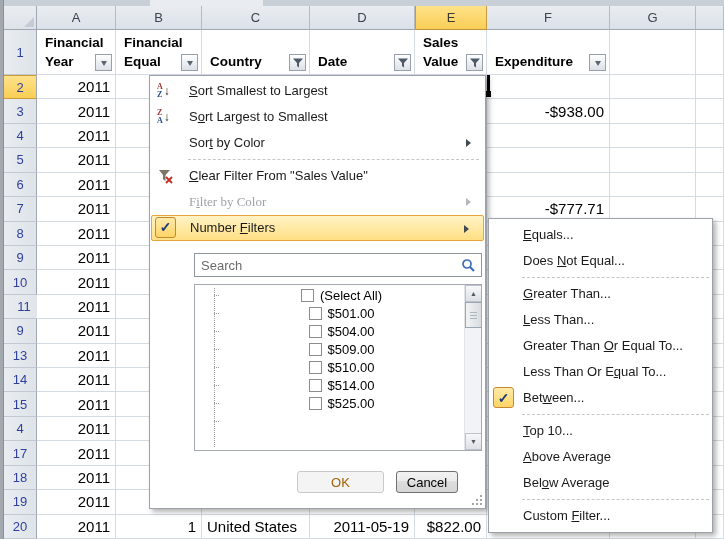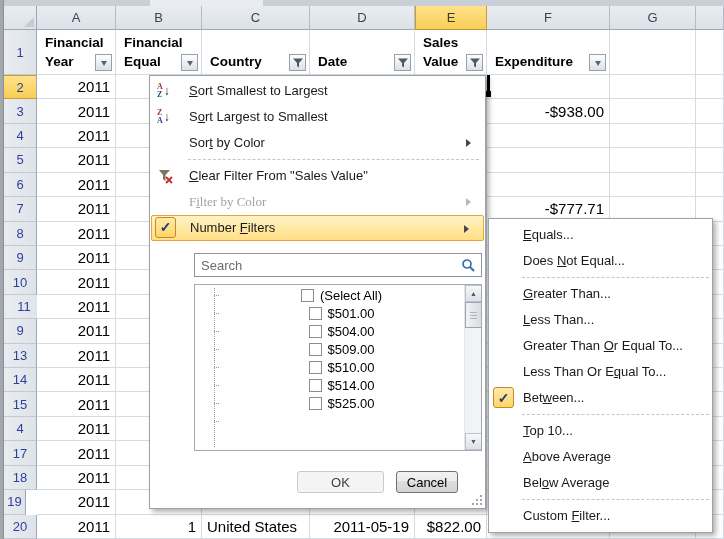--- a/index.html
+++ b/index.html
@@ -77,21 +77,21 @@
   .sbar{position:absolute;right:0;top:0;width:17px;height:100%;background:#F2F3F5;border-left:1px solid #E3E5E9;}
   .sb-btn{position:absolute;left:0;width:17px;height:17px;background:linear-gradient(#F7F8F9,#DDE0E5);
           border:1px solid #BCC2CB;display:flex;align-items:center;justify-content:center;font-size:7px;color:#4F5A66;}
   .sb-btn.up{top:0;} .sb-btn.down{bottom:0;}
   .sb-thumb{position:absolute;left:0;top:17px;width:17px;height:26px;background:linear-gradient(90deg,#F2F3F4,#D8DCE1);border:1px solid #9BA5B1;}
   .sb-thumb::after{content:"";position:absolute;left:4px;right:4px;top:9px;height:7px;
                    background:repeating-linear-gradient(180deg,#ADB5BF 0 1px,transparent 1px 3px);}
 
   
   .btn{position:absolute;top:395px;height:22px;font-size:13px;font-family:"Liberation Sans",sans-serif;border-radius:3px;}
-  .btn.ok{left:147px;width:87px;background:#F4F4F4;border:1px solid #C6CACD;color:#404040;text-align:center;}
+  .btn.ok{left:147px;width:87px;background:#F4F4F4;border:1px solid #C6CACD;color:#a16207;text-align:center;}
   .btn.cancel{left:246px;width:62px;background:linear-gradient(#F2F2F2,#EBEBEB 45%,#DDDDDD 46%,#D5D5D5);border:1px solid #707070;color:#000;}
 
   .grip{position:absolute;right:2px;bottom:2px;width:13px;height:13px;}
   .grip::before{content:"";position:absolute;right:1px;bottom:1px;width:2px;height:2px;background:#9FA6AE;
                 box-shadow:-4px 0 #9FA6AE,-8px 0 #9FA6AE,0 -4px #9FA6AE,0 -8px #9FA6AE,-4px -4px #9FA6AE;}
 
   
   .submenu{position:absolute;left:488px;top:218px;width:225px;height:315px;background:#fff;border:1px solid #9CA1AA;
            z-index:20;box-shadow:3px 3px 5px rgba(0,0,0,.3);padding-top:3px;}
   .sub-item{position:relative;height:26px;line-height:26px;padding-left:34px;font-size:13px;color:#1A1A1A;white-space:nowrap;}
@@ -134,21 +134,21 @@
       <div class="rowhdr" style="left: 4px; top: 245.947px; width: 33px; height: 24.421px;">9</div>
       <div class="rowhdr" style="left: 4px; top: 270.368px; width: 33px; height: 24.421px;">10</div>
       <div class="rowhdr" style="left: 4px; top: 294.789px; width: 41px; height: 24.421px;">11</div>
       <div class="rowhdr" style="left: 4px; top: 319.21px; width: 33px; height: 24.421px;">9</div>
       <div class="rowhdr" style="left: 4px; top: 343.631px; width: 33px; height: 24.421px;">13</div>
       <div class="rowhdr" style="left: 4px; top: 368.052px; width: 33px; height: 24.421px;">14</div>
       <div class="rowhdr" style="left: 4px; top: 392.473px; width: 33px; height: 24.421px;">15</div>
       <div class="rowhdr" style="left: 4px; top: 416.894px; width: 33px; height: 24.421px;">4</div>
       <div class="rowhdr" style="left: 4px; top: 441.315px; width: 33px; height: 24.421px;">17</div>
       <div class="rowhdr" style="left: 4px; top: 465.736px; width: 33px; height: 24.421px;">18</div>
-      <div class="rowhdr" style="left: 4px; top: 490.157px; width: 22px; height: 24.421px;">19</div>
+      <div class="rowhdr" style="left: 4px; top: 490.157px; width: 33px; height: 24.421px;">19</div>
       <div class="rowhdr" style="left: 4px; top: 514.578px; width: 33px; height: 24.421px;">20</div>
     </div>
   <div id="grid-cells">
       <div class="cell r" style="left: 37px; top: 75px; width: 79px; height: 24.421px;">2011</div>
       <div class="cell" style="left: 116px; top: 75px; width: 86px; height: 24.421px;"></div>
       <div class="cell" style="left: 202px; top: 75px; width: 108px; height: 24.421px;"></div>
       <div class="cell" style="left: 310px; top: 75px; width: 105px; height: 24.421px;"></div>
       <div class="cell" style="left: 415px; top: 75px; width: 72px; height: 24.421px;"></div>
       <div class="cell" style="left: 487px; top: 75px; width: 123px; height: 24.421px;"></div>
       <div class="cell" style="left: 610px; top: 75px; width: 86px; height: 24.421px;"></div>

